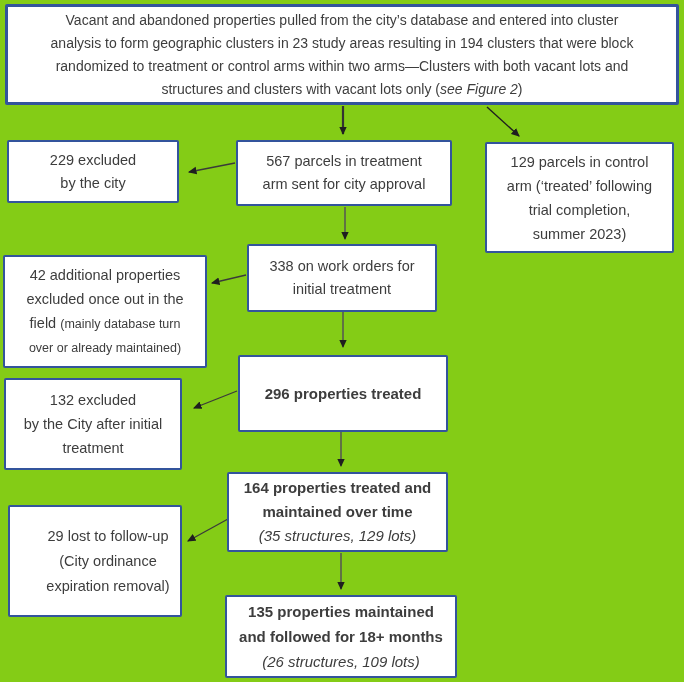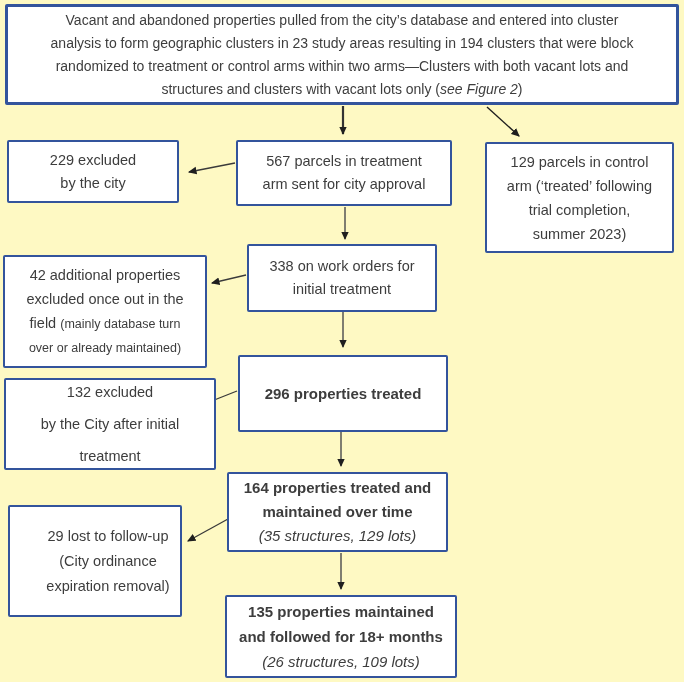--- a/index.html
+++ b/index.html
@@ -1,20 +1,20 @@
 <!DOCTYPE html>
 <html><head>
 <meta charset="utf-8">
 <style>
   html, body { margin: 0; padding: 0; background: #ffffff; }
   #canvas {
     position: relative;
     width: 684px;
     height: 682px;
-    background: #fef9c3;
+    background: #84cc16;
     font-family: "Liberation Sans", sans-serif;
     color: #3d3d3d;
     overflow: hidden;
   }
   #arrow-layer {
     position: absolute;
     left: 0; top: 0;
     width: 684px; height: 682px;
     z-index: 1;
   }
@@ -47,21 +47,21 @@
   .small { font-size: 12.5px; }
   #box-229   { left: 7px;   top: 140px; width: 172px; height: 63px; }
   #box-567   { left: 236px; top: 140px; width: 216px; height: 66px; }
   #box-129   { left: 485px; top: 142px; width: 189px; height: 111px; }
   #box-129 .line { line-height: 24px; }
   #box-338   { left: 247px; top: 244px; width: 190px; height: 68px; }
   #box-42    { left: 3px;   top: 255px; width: 204px; height: 113px; }
   #box-42 .line { line-height: 24px; }
   #box-296   { left: 238px; top: 355px; width: 210px; height: 77px; }
   #box-296 .line { font-size: 15px; line-height: 24px; }
-  #box-132   { left: 4px;   top: 378px; width: 212px; height: 92px; gap: 8px; }
+  #box-132   { left: 4px;   top: 378px; width: 178px; height: 92px; }
   #box-132 .line { line-height: 24px; }
   #box-164   { left: 227px; top: 472px; width: 221px; height: 80px; }
   #box-164 .line { font-size: 15px; line-height: 24px; }
   #box-29    { left: 8px;   top: 505px; width: 174px; height: 112px; }
   #box-29 .line { line-height: 25px; margin-left: 26px; }
   #box-135   { left: 225px; top: 595px; width: 232px; height: 83px; }
   #box-135 .line { font-size: 15px; line-height: 25px; }
 </style>
 </head>
 <body>

